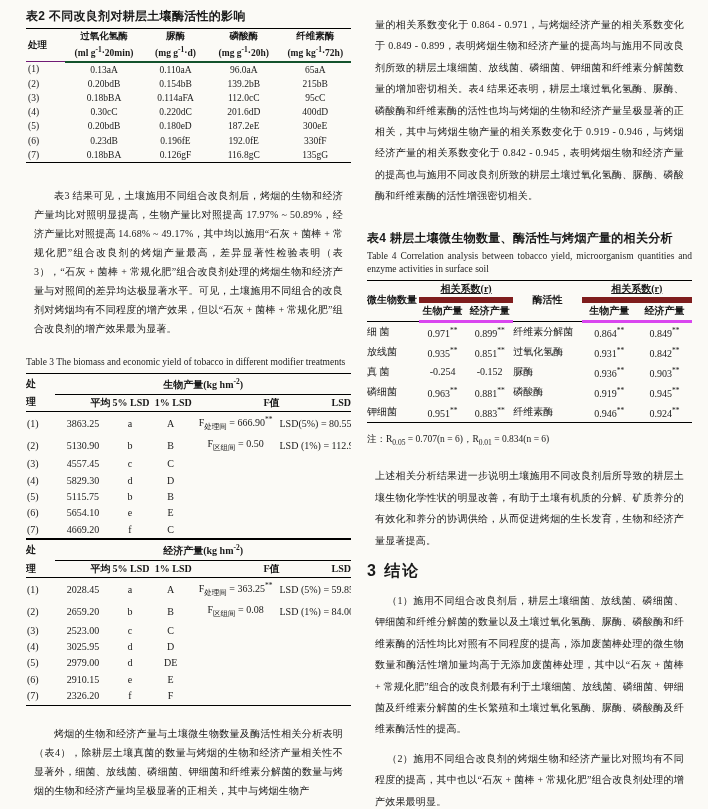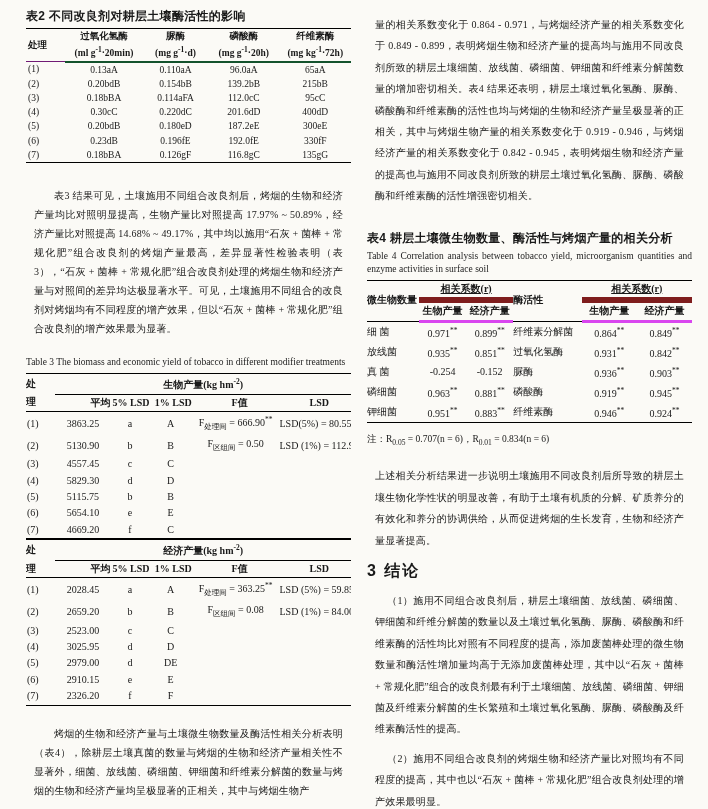--- a/index.html
+++ b/index.html
@@ -49,31 +49,31 @@
   .t2 th{font-size:9.5px;}
   
   .t3{font-size:10px;}
   .t3 th,.t3 td{text-align:center;line-height:14.4px;}
   .t3 td:first-child{text-align:left;padding-left:1px;}
   .t3 td:nth-child(5),.t3 td:nth-child(6){text-align:center;}
   .t3 tr.sec th.seclab{border-bottom:1px solid #000;font-weight:bold;}
   .t3 tr.sec th.chu{text-align:left;font-weight:bold;}
   .t3 tr.hdr th{border-bottom:1px solid #000;text-align:right;}
   .t3 tr.hdr th:first-child{text-align:left;}
-  .t3 tr.hdr th:nth-child(5),.t3 tr.hdr th:nth-child(6){text-align:center;padding-left:8px;}
+  .t3 tr.hdr th:nth-child(5),.t3 tr.hdr th:nth-child(6){text-align:right;padding-left:8px;}
   .t3sec2{border-top:1px solid #000;}
   
   .t4{font-size:10px;margin-bottom:10px;}
   .t4 th,.t4 td{text-align:center;line-height:14.6px;}
   .t4 td:nth-child(1),.t4 td:nth-child(4){text-align:left;}
   .t4 th.grp{border-bottom:6px solid #7f1d1d;text-decoration:underline;}
   .t4 tr.hdr2 th{border-bottom:3px solid #d946ef;}
   .t4 th.span2{border-bottom:1px solid #000;vertical-align:middle;}
   .t4 th.span2.first{text-align:left;}
-  .t4 th.span2.enz{text-align:left;}
+  .t4 th.span2.enz{text-align:center;}
   .tbl-note{font-size:9.5px;margin:3px 0 0 0;}
   
   .sec-head{
     font-family:"Liberation Sans","DejaVu Sans",sans-serif;
     font-weight:bold;font-size:16px;margin:10px 0 8px 0;letter-spacing:2px;
   }
   .gap-m{height:10px;}
   .gap-l{height:13px;}
 </style>
 </head>

